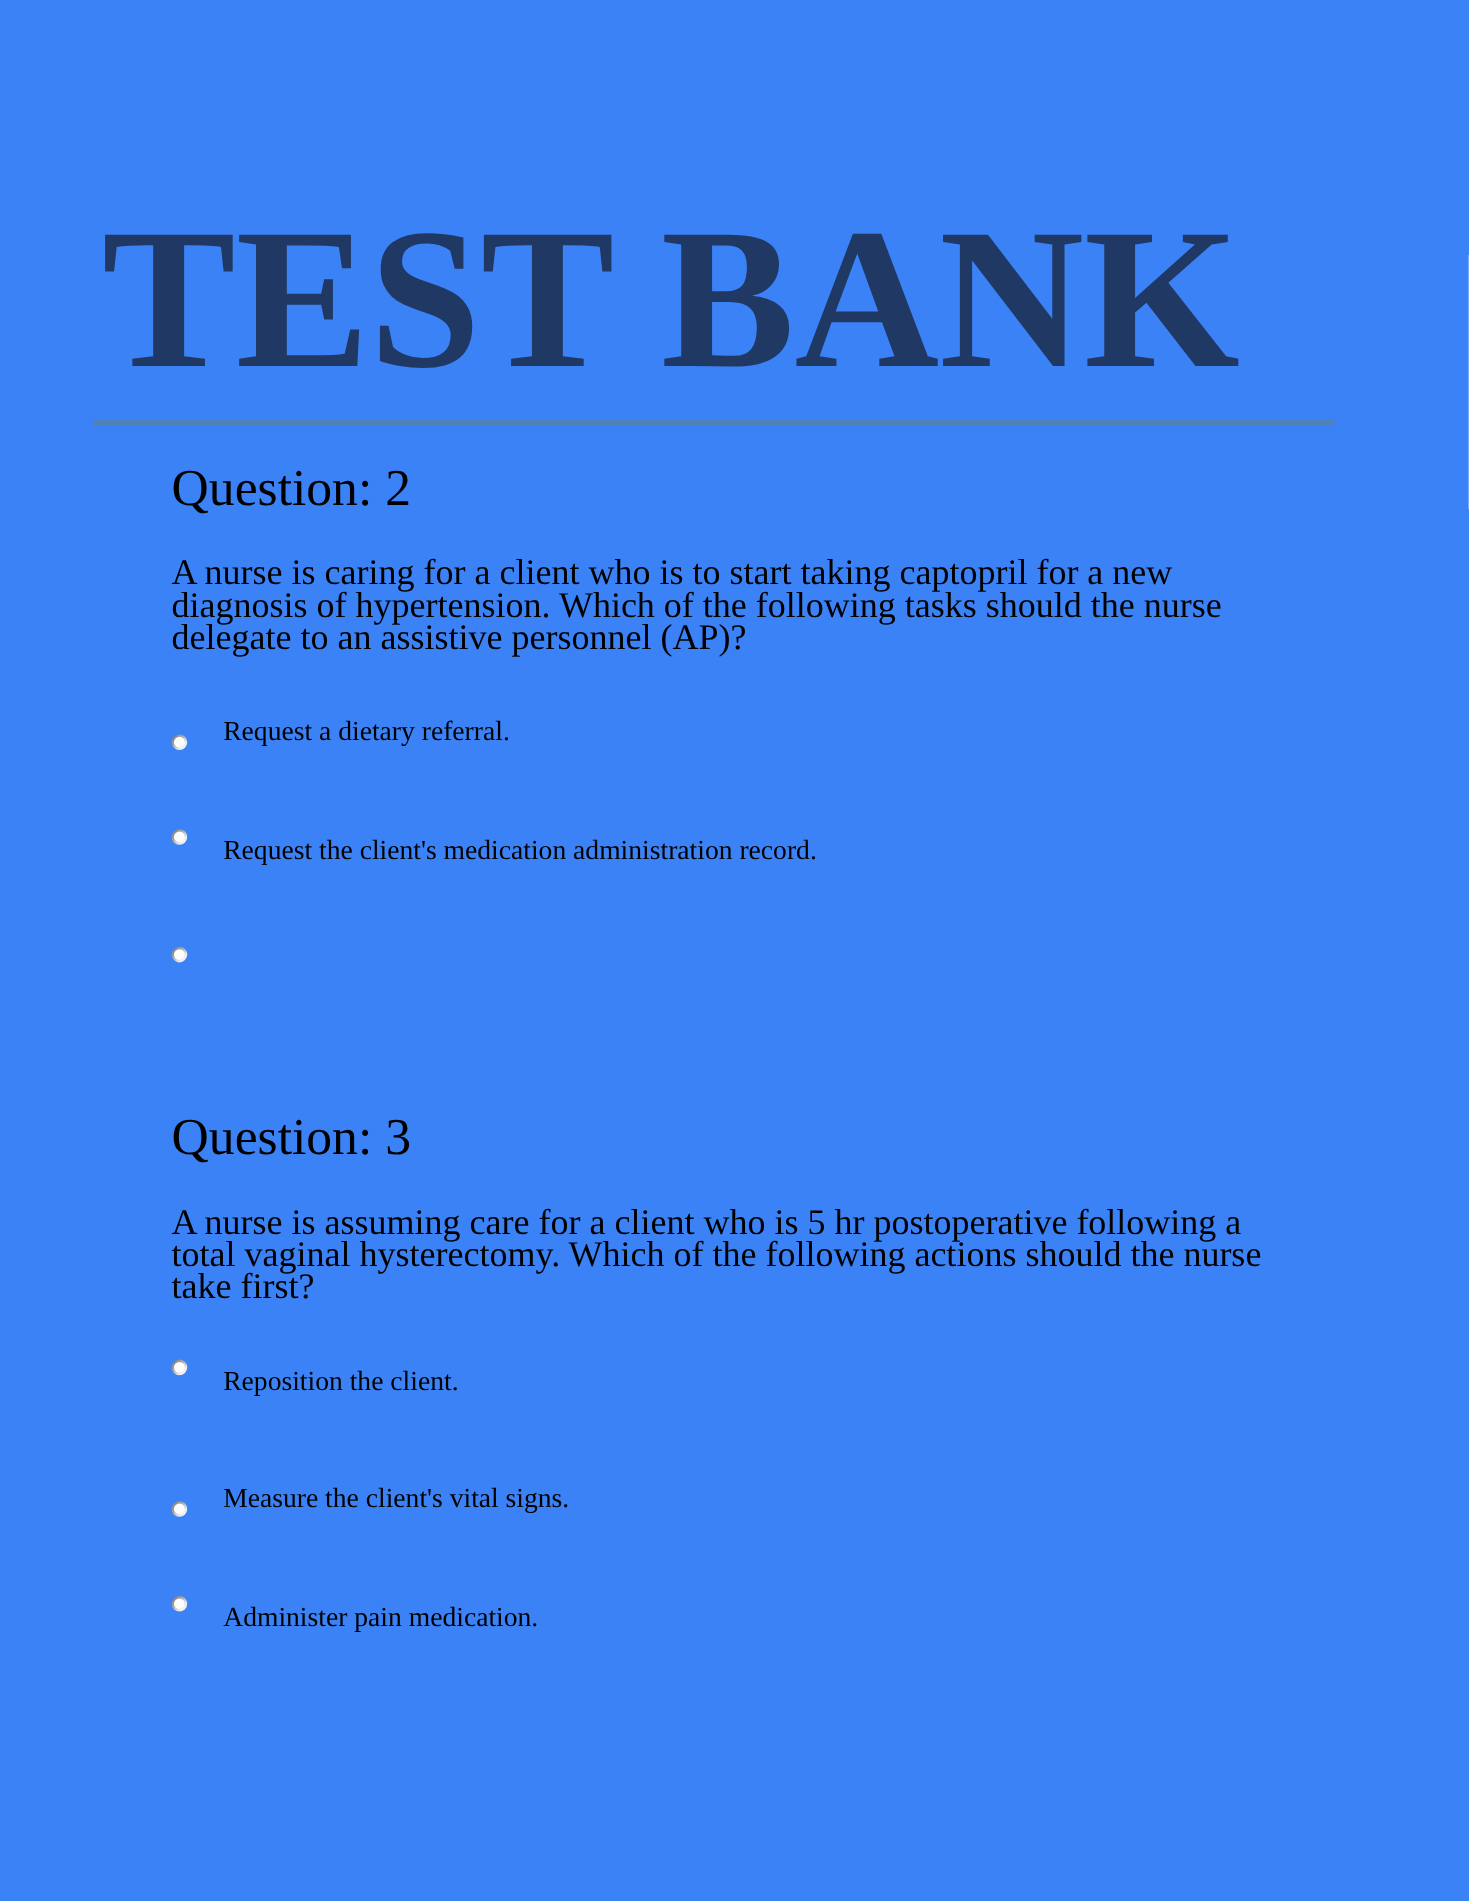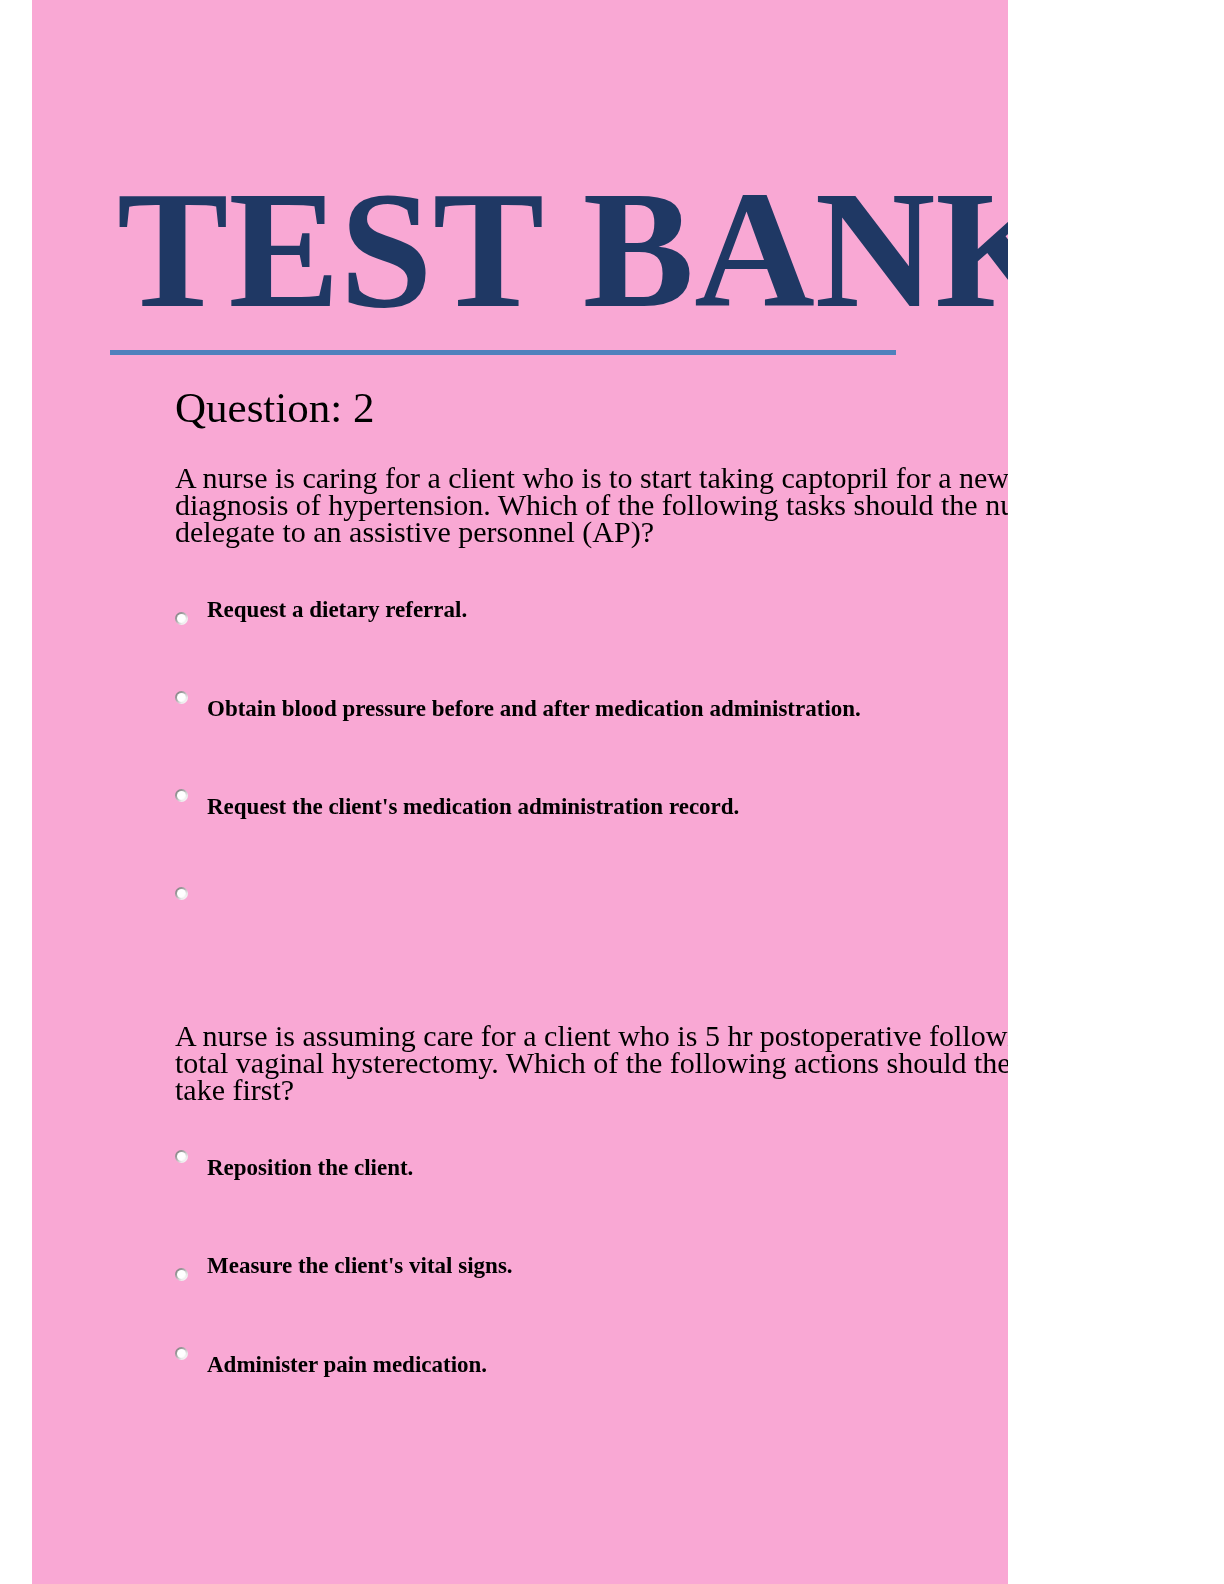--- a/index.html
+++ b/index.html
@@ -2,27 +2,26 @@
 <html style="--title_text: #1F3864; --divider: #4F81BD; --body_text: #000000;"><head>
 <meta charset="utf-8">
 <style>
   html, body {
     margin: 0;
     padding: 0;
     background: #ffffff;
   }
   .page {
     position: relative;
-    width: 976px;
+    width: 1224px;
     height: 1584px;
-    background: #f9a8d4;
+    background: #3b82f6;
     overflow: hidden;
     font-family: "Liberation Serif", "DejaVu Serif", serif;
     color: var(--body_text, #000000);
-    margin-left: 32px;
   }
   .content {
     padding: 0 112px 0 78px;
   }
   .doc-title {
     margin: 166px 0 0 7px;
     font-size: 167px;
     line-height: 1;
     font-weight: bold;
     color: var(--title_text, #1F3864);
@@ -51,23 +50,22 @@
     font-size: 30px;
     line-height: 27px;
     width: 950px;
   }
   .options {
     margin-top: 51px;
   }
   .option {
     display: flex;
     align-items: flex-start;
-    gap: 19px;
+    gap: 30px;
     margin-bottom: 70px;
-    font-weight: bold;
   }
   .option .opt-label {
     font-size: 23px;
     line-height: 28px;
   }
   
   .radio {
     flex: 0 0 auto;
     width: 13px;
     height: 13px;
@@ -100,33 +98,30 @@
       <h2 class="q-heading">Question: 2</h2>
       <p class="q-prompt">A nurse is caring for a client who is to start taking captopril for a new diagnosis of hypertension. Which of the following tasks should the nurse delegate to an assistive personnel (AP)?</p>
 
       <div class="options">
         <div class="option option--radio-low">
           <span class="radio"></span>
           <span class="opt-label">Request a dietary referral.</span>
         </div>
         <div class="option option--radio-high">
           <span class="radio"></span>
-          <span class="opt-label">Obtain blood pressure before and after medication administration.</span>
-        </div>
-        <div class="option option--radio-high">
-          <span class="radio"></span>
           <span class="opt-label">Request the client's medication administration record.</span>
         </div>
         <div class="option option--radio-high">
           <span class="radio"></span>
         </div>
       </div>
     </div>
 
     <div class="question question--later">
+      <h2 class="q-heading">Question: 3</h2>
       <p class="q-prompt">A nurse is assuming care for a client who is 5 hr postoperative following a total vaginal hysterectomy. Which of the following actions should the nurse take first?</p>
 
       <div class="options">
         <div class="option option--radio-high">
           <span class="radio"></span>
           <span class="opt-label">Reposition the client.</span>
         </div>
         <div class="option option--radio-low">
           <span class="radio"></span>
           <span class="opt-label">Measure the client's vital signs.</span>

